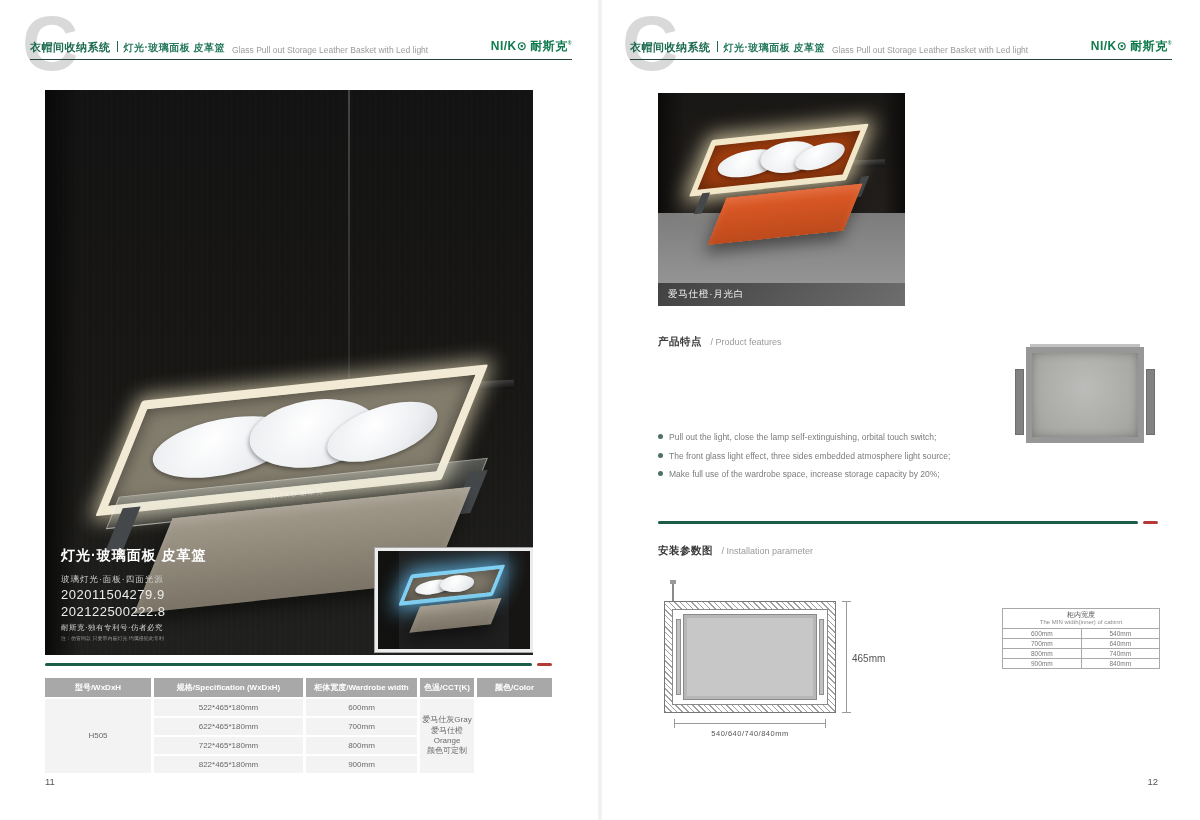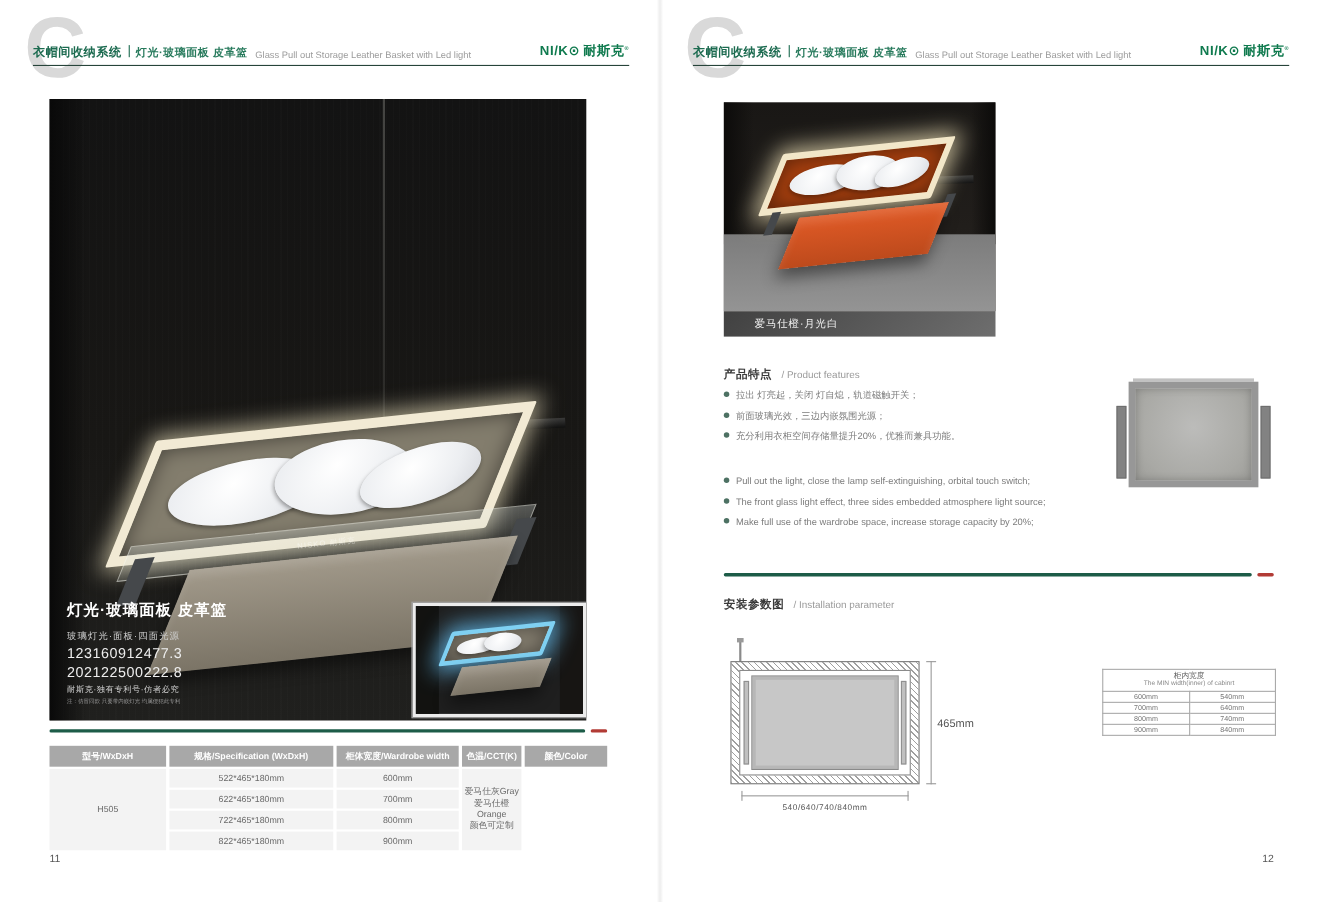--- a/index.html
+++ b/index.html
@@ -113,21 +113,21 @@
     background:linear-gradient(90deg,#0c0b0a,rgba(12,11,10,0)); }
   .ph .colR { position:absolute; right:0; top:0; width:9%; height:68%;
     background:linear-gradient(270deg,#0c0b0a,rgba(12,11,10,0)); }
   .ph .rail { position:absolute; top:36%; right:8%; width:40%; height:7px;
     background:linear-gradient(180deg,#3c3c3c,#141414); transform:rotate(-2deg); }
   .bk.shot-bk { left:34px; top:38px; width:180px; height:118px; }
   .bk.shot-bk .bk-rim { border-width:6px; }
   .caption { width:247px; height:23px; margin-top:0;
     background:linear-gradient(135deg,#414141,#6e6e6e);
     color:#f2f2f2; font-size:9.5px; letter-spacing:.8px;
-    display:flex; align-items:center; padding-left:28px; }
+    display:flex; align-items:center; padding-left:10px; }
 
   
   .sec-head { position:absolute; left:58px; white-space:nowrap; }
   .sec-head .cn { font-size:10.5px; font-weight:700; color:#3a3a3a; letter-spacing:.5px; }
   .sec-head .en { font-size:9px; color:#9a9a9a; margin-left:4px; }
   .feat-list { position:absolute; left:58px; width:330px; }
   .feat-list .b { display:flex; gap:6px; margin-bottom:8px; font-size:8.5px;
     color:#7c7c7c; line-height:1.25; }
   .feat-list .dot { flex:0 0 auto; width:5px; height:5px; border-radius:50%;
     background:#4d7163; margin-top:2px; }
@@ -224,21 +224,21 @@
             <span>NISKO 耐斯克</span>
           </div>
         <div class="bk-capL"></div>
         <div class="bk-capR"></div>
         <div class="bk-body"></div>
       </div>
 
       <div class="ov">
         <div class="ov-title">灯光·玻璃面板 皮革篮</div>
         <div class="ov-sub">玻璃灯光·面板·四面光源</div>
-        <div class="ov-num">123160912477.3</div>
+        <div class="ov-num">202011504279.9</div>
         <div class="ov-num">202122500222.8</div>
         <div class="ov-pat">耐斯克·独有专利号·仿者必究</div>
         <div class="ov-note">注：仿冒同款 只要带内嵌灯光 均属侵犯此专利</div>
       </div>
 
       <div class="inset">
         <div class="side sideL"></div>
         <div class="side sideR"></div>
         <div class="bk mini-bk v-mini">
           <div class="bk-rim">
@@ -311,34 +311,20 @@
           <div class="bk-body"></div>
         </div>
       </div>
       <figcaption class="caption">爱马仕橙·月光白</figcaption>
     </figure>
 
 
     <div class="sec-head" style="top:331px;">
       <span class="cn">产品特点</span>
       <span class="en">/ Product features</span>
-    </div>
-    <div class="feat-list" style="top:354px;">
-      <div class="b">
-          <span class="dot"></span>
-          <span>拉出 灯亮起，关闭 灯自熄，轨道磁触开关；</span>
-        </div>
-      <div class="b">
-          <span class="dot"></span>
-          <span>前面玻璃光效，三边内嵌氛围光源；</span>
-        </div>
-      <div class="b">
-          <span class="dot"></span>
-          <span>充分利用衣柜空间存储量提升20%，优雅而兼具功能。</span>
-        </div>
     </div>
     <div class="feat-list" style="top:432px;">
       <div class="b">
           <span class="dot"></span>
           <span>Pull out the light, close the lamp self-extinguishing, orbital touch switch;</span>
         </div>
       <div class="b">
           <span class="dot"></span>
           <span>The front glass light effect, three sides embedded atmosphere light source;</span>
         </div>

